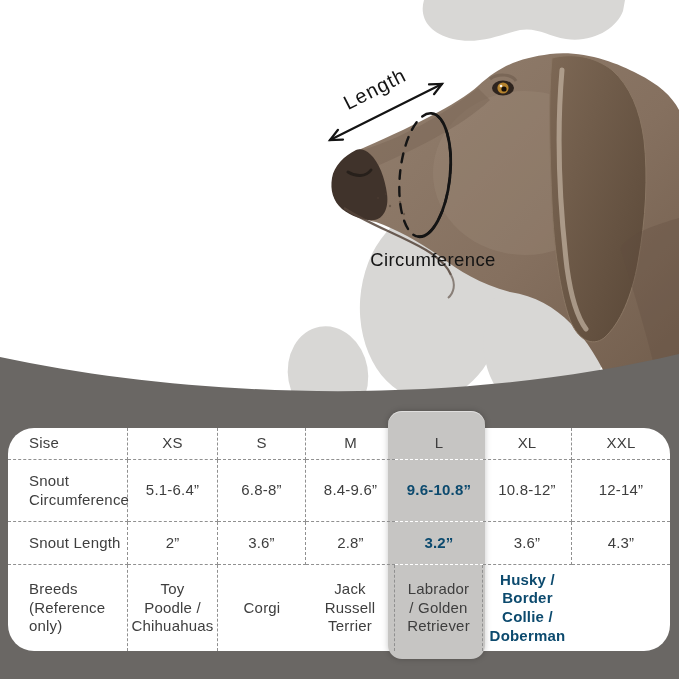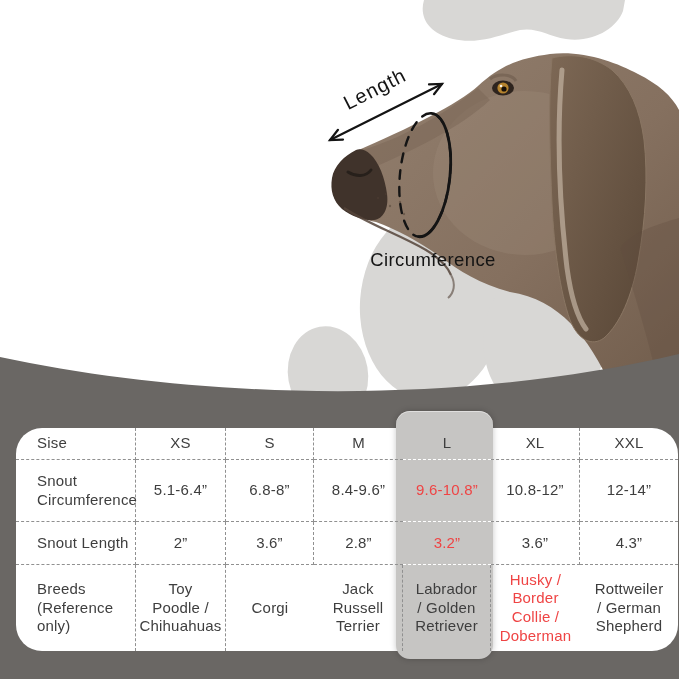--- a/index.html
+++ b/index.html
@@ -27,21 +27,21 @@
     margin:0 0 11px 0;font-size:15px;line-height:17.5px;color:#3f3f3f;
     letter-spacing:.1px;white-space:pre-line;
   }
   .divider{
     height:2px;margin:0 0 13px -6px;width:285px;
     background:repeating-linear-gradient(90deg,#8f8f8f 0 7px,transparent 7px 12px);
   }
 
   
   .card{
-    position:absolute;left:16px;top:428px;width:662px;height:223px;
+    position:absolute;left:8px;top:428px;width:662px;height:223px;
     background:#ffffff;border-radius:26px;z-index:5;
   }
   .l-highlight{
     position:absolute;left:380px;top:-17px;width:97px;height:248px;
     background:#c6c5c3;border-radius:14px;z-index:1;
     box-shadow:0 0 6px rgba(0,0,0,.22), inset 0 1px 0 rgba(255,255,255,.45);
   }
   .grid{
     position:relative;z-index:2;height:100%;display:grid;
     grid-template-columns:120px 90px 88px 89px 88px 89px 98px;
@@ -49,21 +49,21 @@
   }
   .c{
     display:flex;align-items:center;justify-content:center;
     text-align:center;font-size:15px;color:#3e3e3e;letter-spacing:.2px;
     white-space:pre-line;padding:0 4px;box-sizing:border-box;line-height:1.25;
   }
   .c.first{justify-content:flex-start;text-align:left;padding-left:21px;}
   .c.br{border-right:1.5px dashed #909090;}
   .c.bb{border-bottom:1.5px dashed #909090;}
   .c.bbw{border-bottom:1.5px dashed #ffffff;}
-  .c.boldcell{font-weight:400;color:#ef4444;}
+  .c.boldcell{font-weight:700;color:#0c4a6e;}
 </style>
 </head>
 <body>
 
 <div id="stage">
 
   <svg class="layer" width="679" height="679" viewBox="0 0 679 679">
     <path fill="#d8d7d5" d="M424,0 C419,17 428,33 453,39 C479,45 502,34 520,30 C537,27 548,36 566,39 C593,43 617,28 623,11 L625,0 Z"></path>
     <ellipse fill="#d8d7d5" cx="328" cy="374" rx="40" ry="48" transform="rotate(-10 328 374)"></ellipse>
     <ellipse fill="#d8d7d5" cx="432" cy="304" rx="72" ry="96" transform="rotate(4 432 304)"></ellipse>
@@ -188,19 +188,16 @@
       <div class="c br">Jack
 Russell
 Terrier</div>
       <div class="c br">Labrador
 / Golden
 Retriever</div>
       <div class="c boldcell">Husky /
 Border
 Collie /
 Doberman</div>
-      <div class="c">Rottweiler
-/ German
-Shepherd</div>
     </div>
   </div>
 
 </div>
 
 </body></html>

